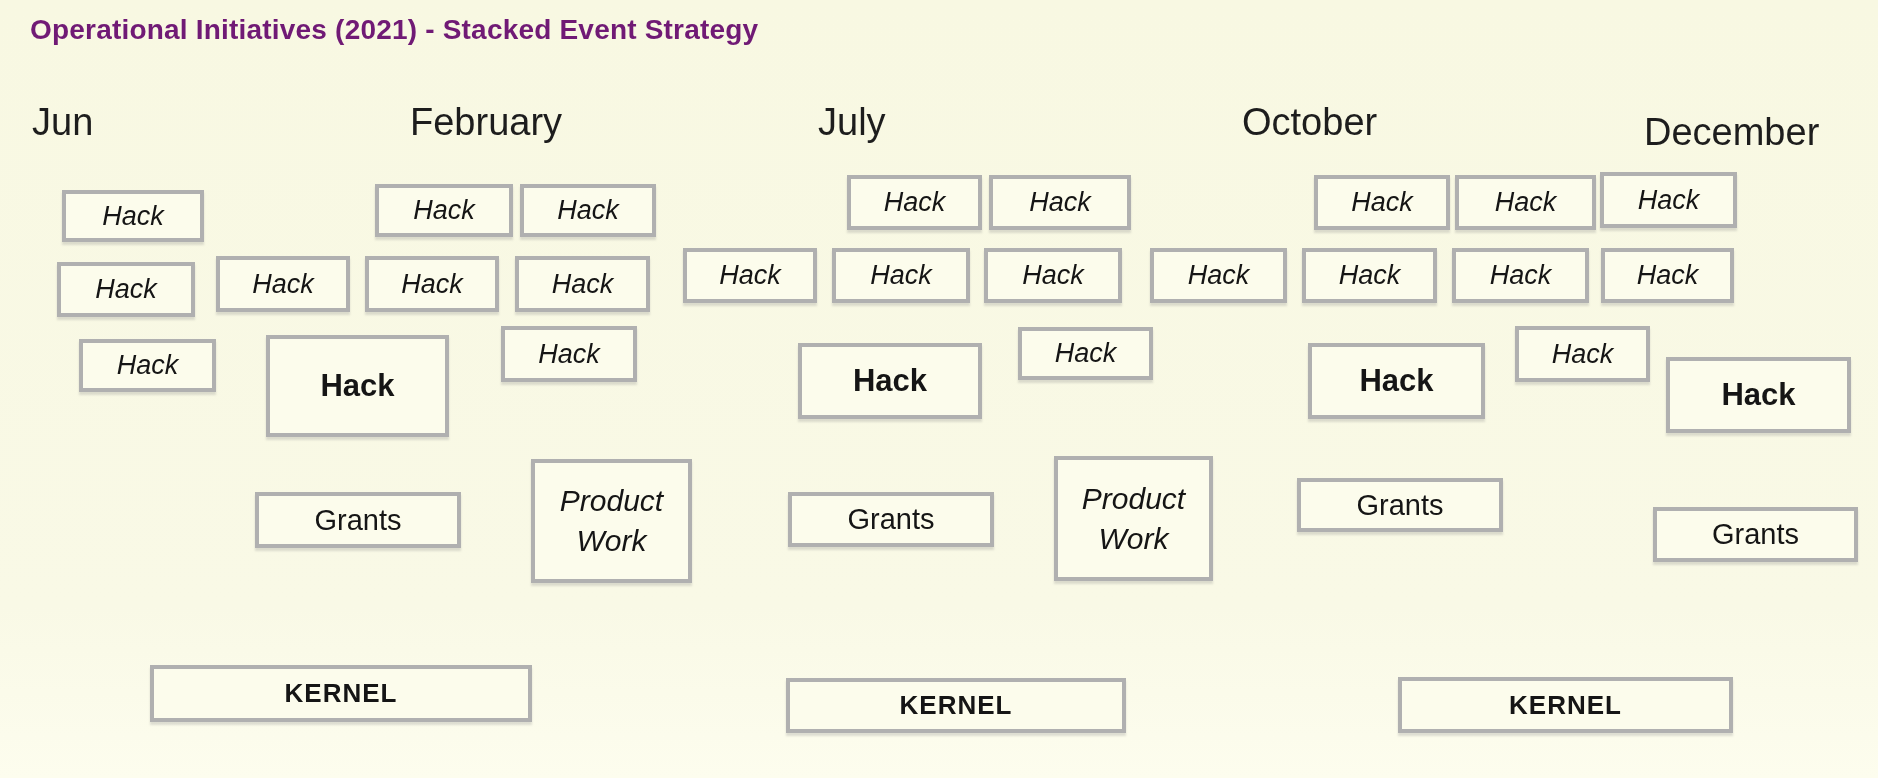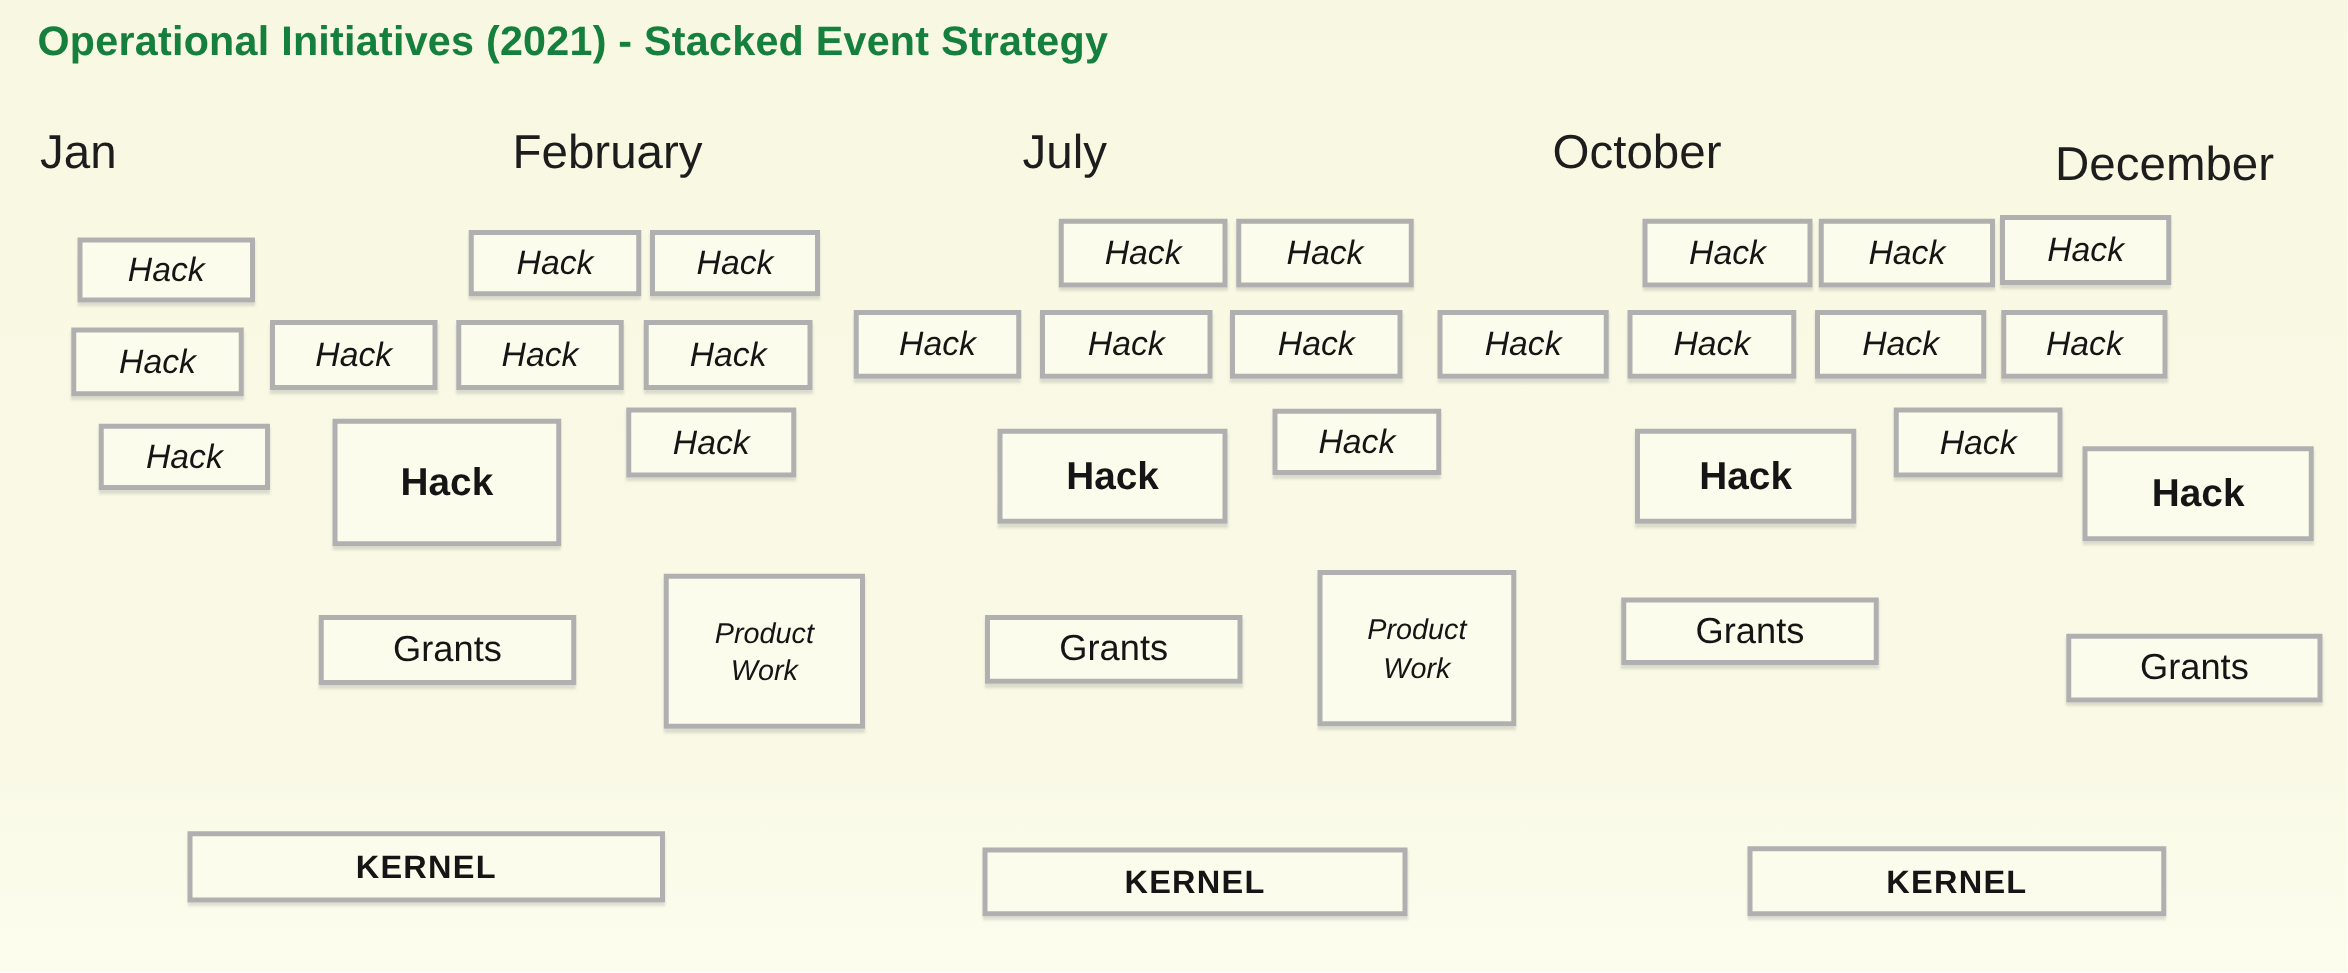--- a/index.html
+++ b/index.html
@@ -16,23 +16,23 @@
     color: #171717;
   }
   .canvas {
     position: absolute;
     inset: 0;
   }
   .title {
     position: absolute;
     left: 30px;
     top: 14px;
-    font-size: 33px;
+    font-size: 28px;
     font-weight: 700;
-    color: #15803d;
+    color: #701a75;
     letter-spacing: 0.2px;
     white-space: nowrap;
   }
   .month-label {
     position: absolute;
     font-size: 38px;
     font-weight: 400;
     color: #1d1d1d;
     line-height: 1;
     white-space: nowrap;
@@ -58,38 +58,38 @@
   .hack-lg {
     font-weight: 700;
     font-size: 31px;
   }
   .grants {
     font-weight: 400;
     font-size: 29px;
   }
   .product-work {
     font-style: italic;
-    font-size: 23px;
+    font-size: 30px;
     line-height: 1.32;
     white-space: normal;
     padding: 0 12px;
   }
   .kernel {
     font-weight: 700;
     font-size: 26px;
     letter-spacing: 1px;
   }
 </style>
 </head>
 <body>
 
 <div class="canvas">
   <div class="title">Operational Initiatives (2021) - Stacked Event Strategy</div>
 
-<div class="month-label" style="left: 32px; top: 103px;">Jan</div>
+<div class="month-label" style="left: 32px; top: 103px;">Jun</div>
     <div class="month-label" style="left: 410px; top: 103px;">February</div>
     <div class="month-label" style="left: 818px; top: 103px;">July</div>
     <div class="month-label" style="left: 1206px; top: 103px; margin-left: 36px;">October</div>
     <div class="month-label" style="left: 1644px; top: 113px;">December</div>
     <div class="box hack-sm" style="left: 62px; top: 190px; width: 142px; height: 52px;">Hack</div>
     <div class="box hack-sm" style="left: 375px; top: 184px; width: 138px; height: 53px;">Hack</div>
     <div class="box hack-sm" style="left: 520px; top: 184px; width: 136px; height: 53px;">Hack</div>
     <div class="box hack-sm" style="left: 847px; top: 175px; width: 135px; height: 55px;">Hack</div>
     <div class="box hack-sm" style="left: 989px; top: 175px; width: 142px; height: 55px;">Hack</div>
     <div class="box hack-sm" style="left: 1314px; top: 175px; width: 136px; height: 55px;">Hack</div>

